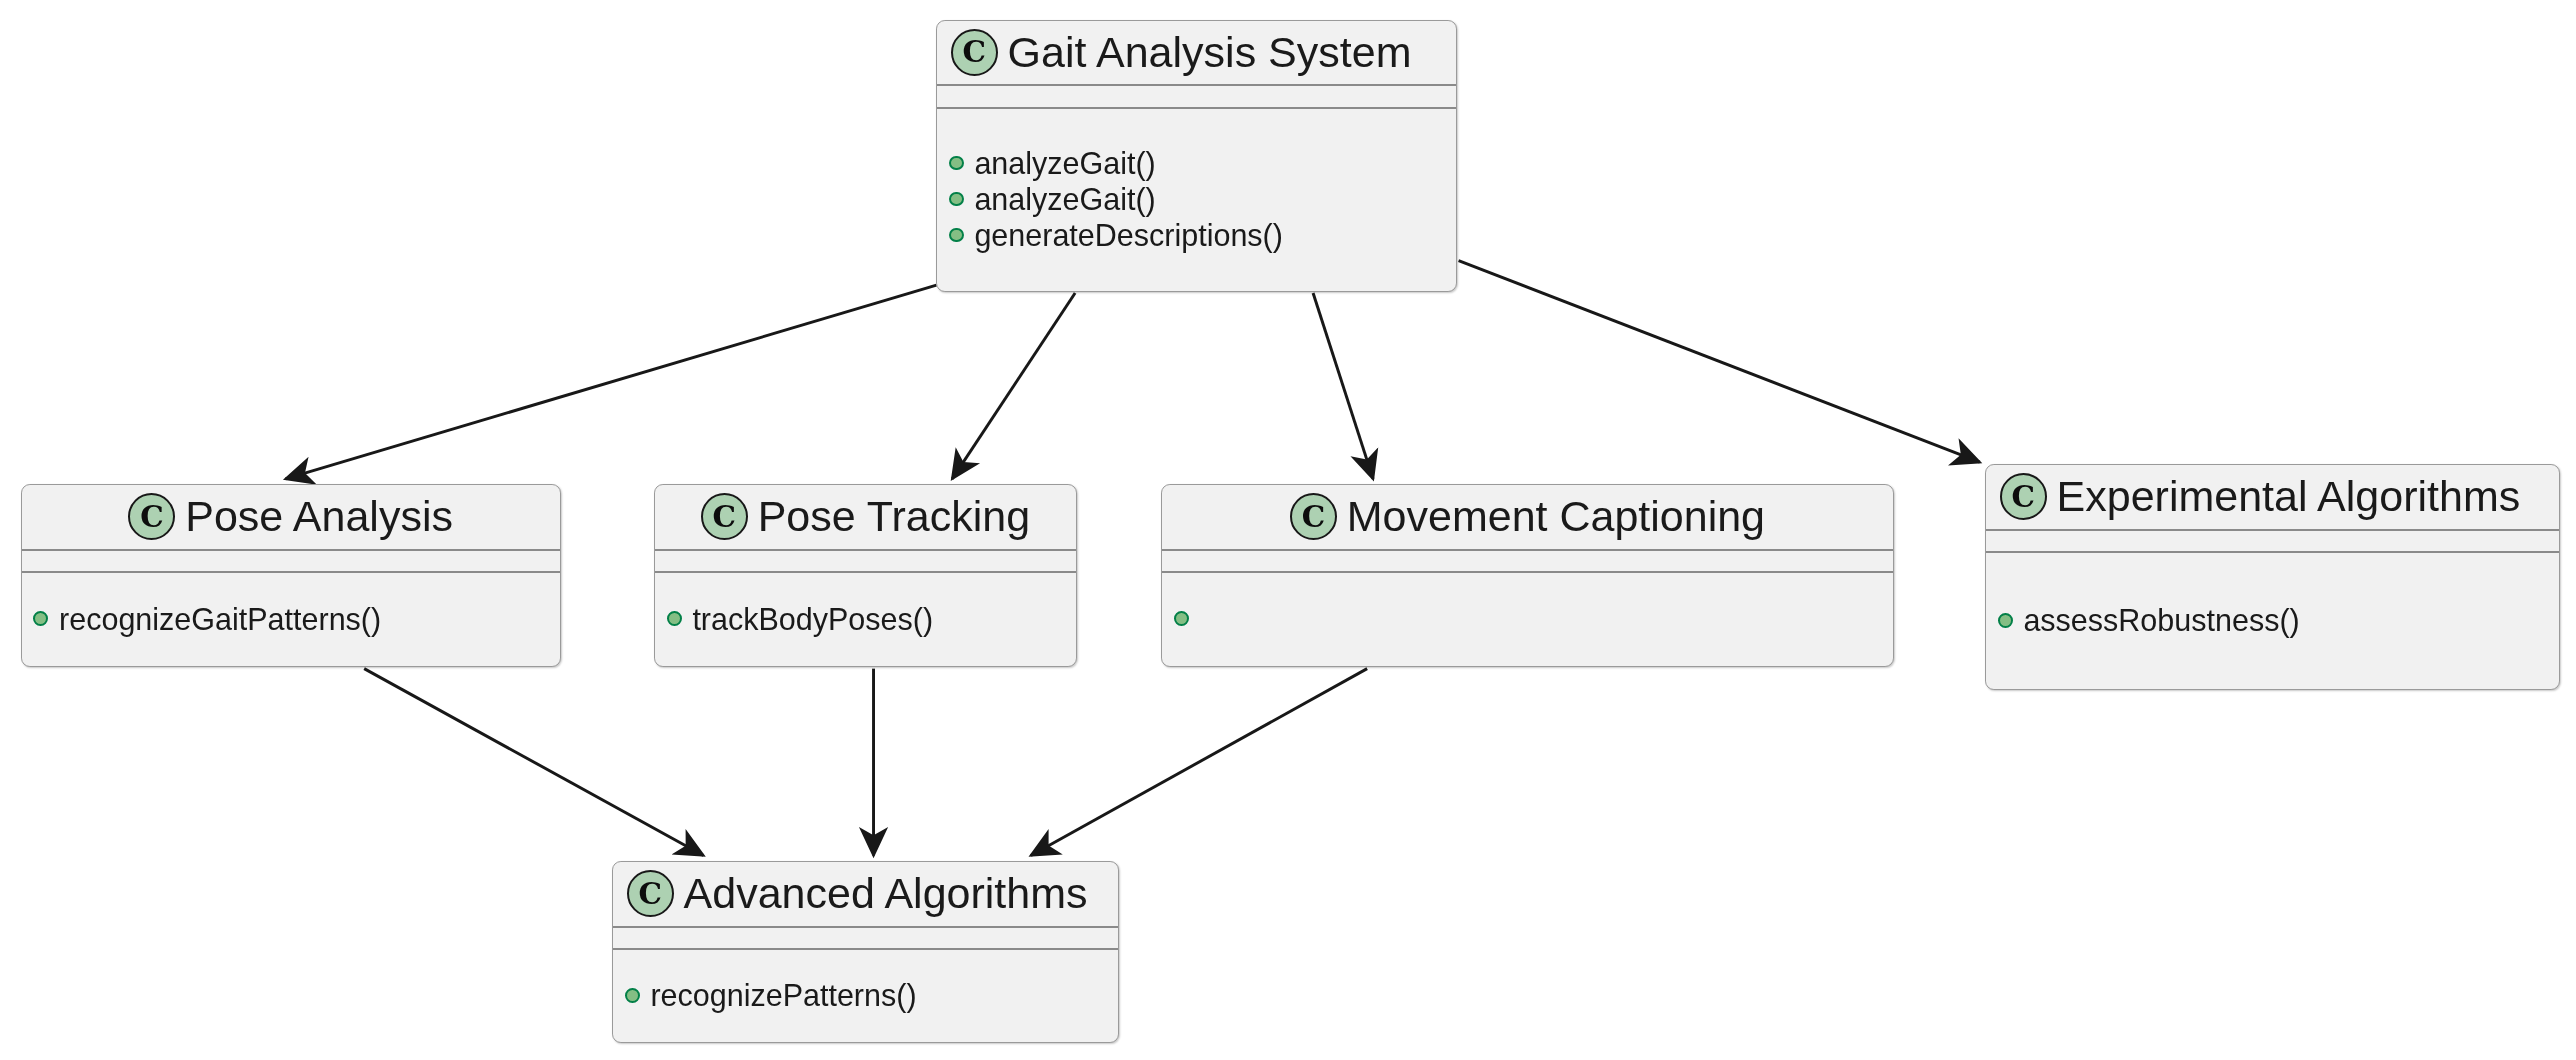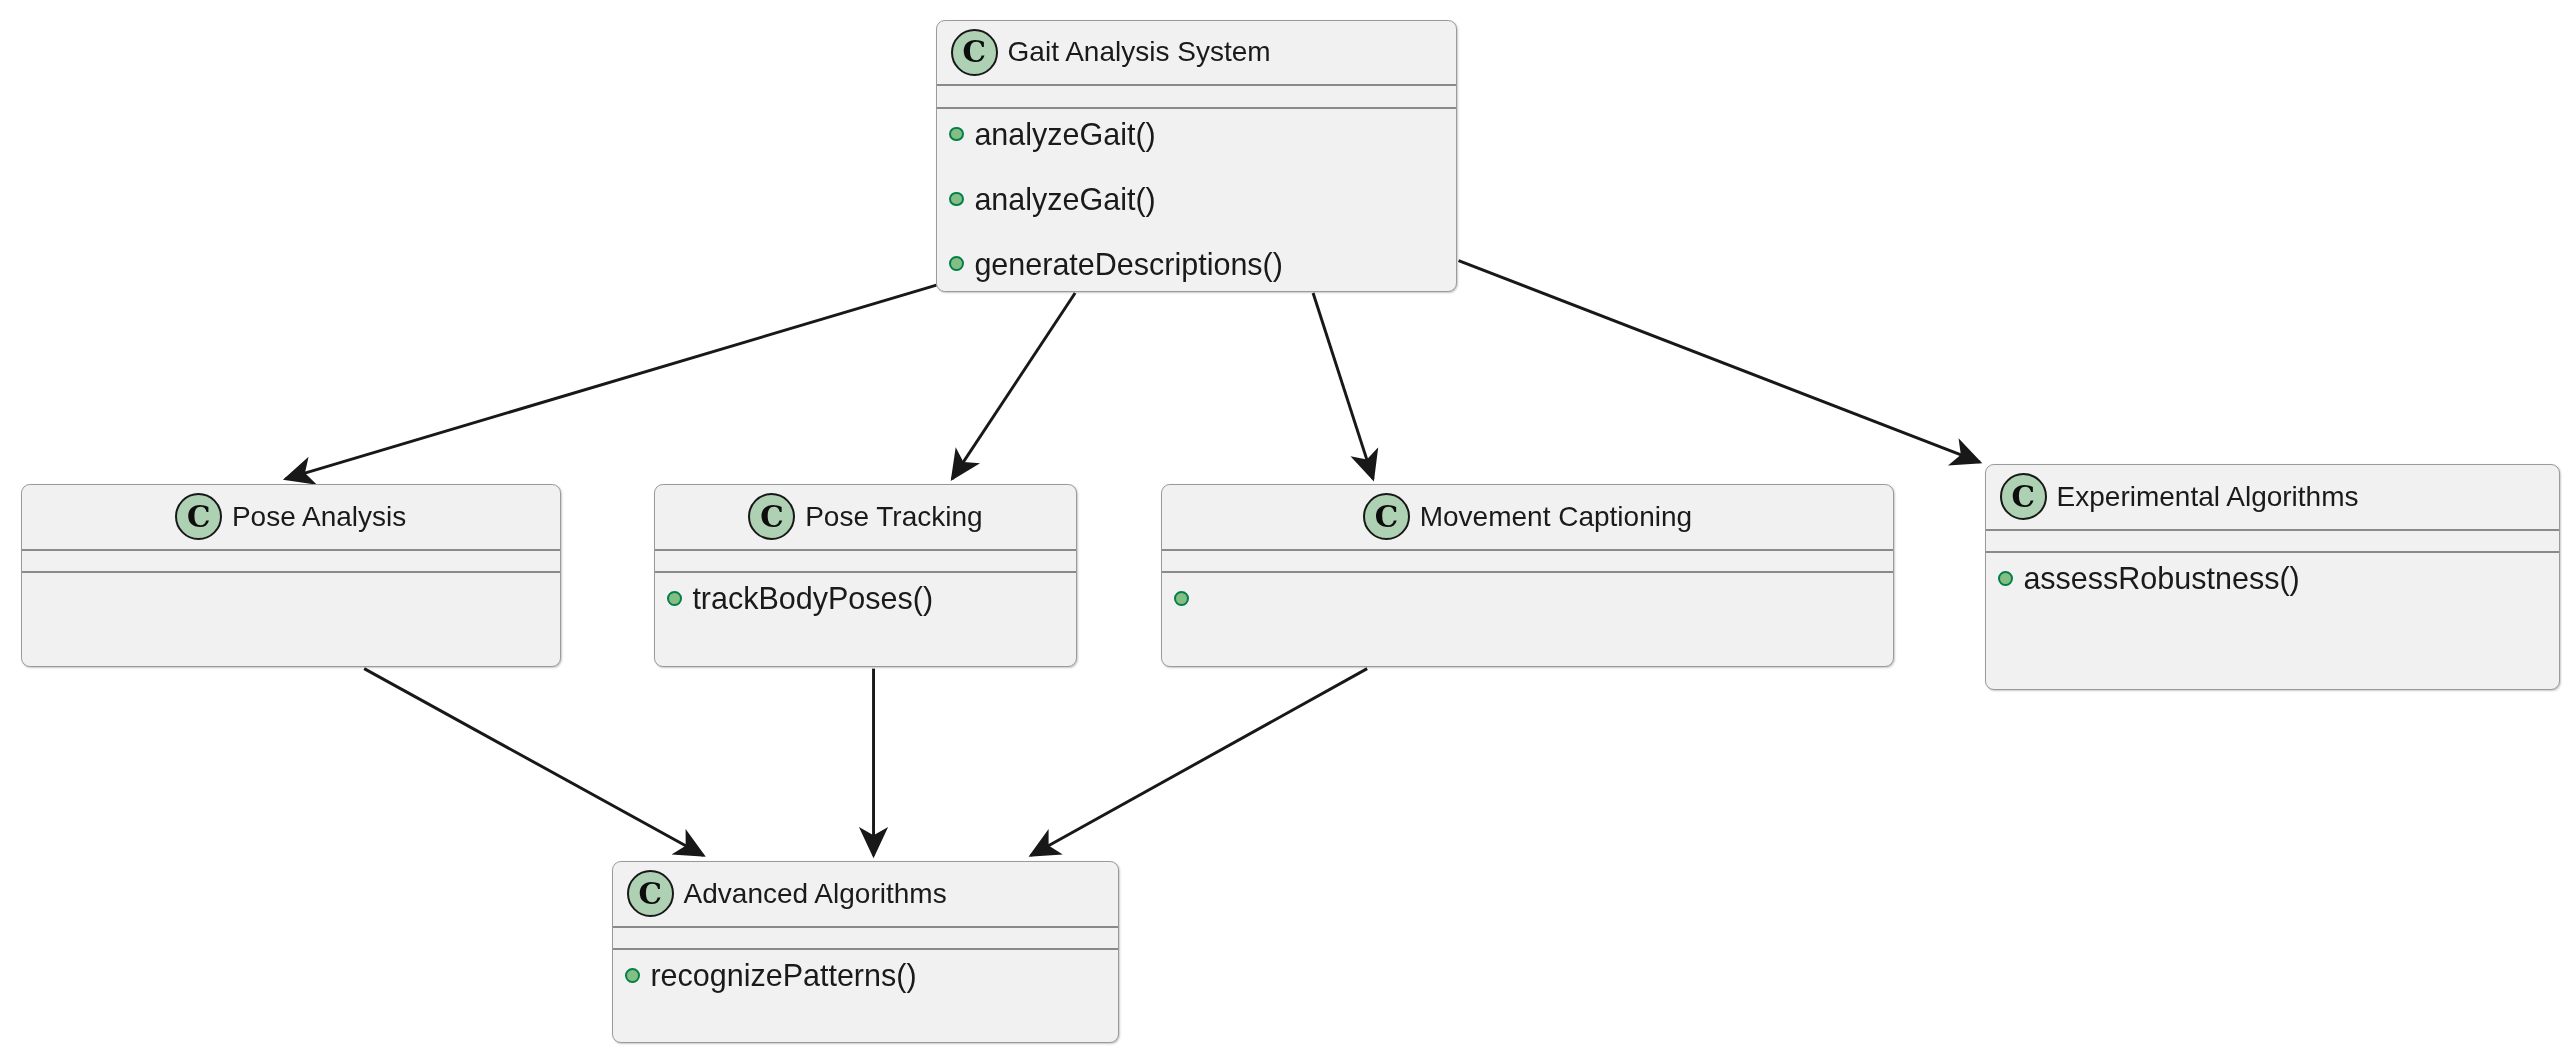--- a/index.html
+++ b/index.html
@@ -58,40 +58,40 @@
     display: flex;
     align-items: center;
     justify-content: center;
     font-family: "DejaVu Serif", serif;
     font-weight: bold;
     font-size: 29.5px;
     line-height: 1;
     color: #0d0d0d;
   }
   .class-title {
-    font-size: 28px;
+    font-size: 43px;
     line-height: 1.05;
     color: #1a1a1a;
     white-space: nowrap;
   }
   .sep {
     height: 0;
     border-top: 2.5px solid #8A8A8A;
     flex: 0 0 auto;
   }
   .attr-compartment {
     flex: 0 0 auto;
     height: 20.7px;
   }
   .method-compartment {
     flex: 1 1 auto;
     padding: 6.9px 11.8px 8.9px 11.8px;
     display: flex;
     flex-direction: column;
-    justify-content: space-between;
+    justify-content: center;
   }
   .method-row {
     display: flex;
     align-items: center;
     gap: 10.8px;
     height: 36px;
   }
   .method-bullet {
     flex: 0 0 auto;
     width: 14.8px;
@@ -155,20 +155,26 @@
         </div>
       </div>
       <div class="uml-class" style="left: 20.7px; top: 484px; width: 540px; height: 183px;">
         <div class="class-header center">
           <div class="class-icon">C</div>
           <div class="class-title">Pose Analysis</div>
         </div>
         <div class="sep"></div>
         <div class="attr-compartment"></div>
         <div class="sep"></div>
+        <div class="method-compartment">
+          <div class="method-row">
+            <span class="method-bullet"></span>
+            <span class="method-label">recognizeGaitPatterns()</span>
+          </div>
+        </div>
       </div>
       <div class="uml-class" style="left: 654px; top: 484px; width: 423px; height: 183px;">
         <div class="class-header center">
           <div class="class-icon">C</div>
           <div class="class-title">Pose Tracking</div>
         </div>
         <div class="sep"></div>
         <div class="attr-compartment"></div>
         <div class="sep"></div>
         <div class="method-compartment">

